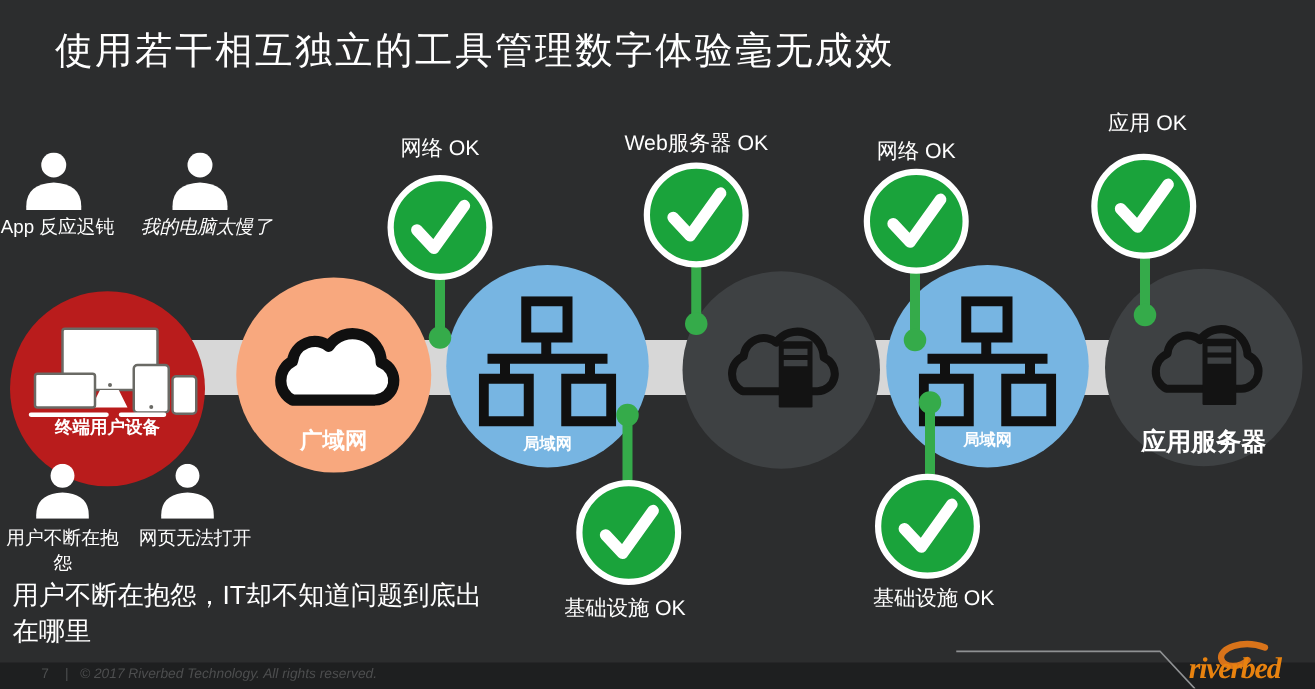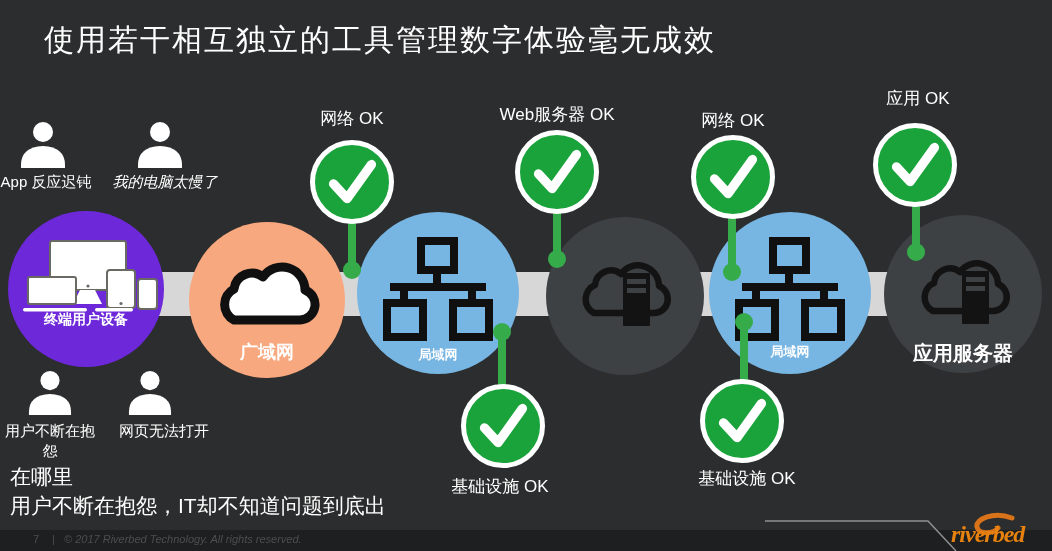--- a/index.html
+++ b/index.html
@@ -8,21 +8,21 @@
     background:#2c2d2e;font-family:"Liberation Sans",sans-serif;color:#fff;
   }
   .abs{position:absolute;}
   
   .title{left:44px;top:20px;font-size:30px;letter-spacing:2px;font-weight:500;color:#fff;z-index:6;}
   
   .band{left:86px;top:272px;width:878px;height:44px;background:#d7d7d7;z-index:1;}
   
   .big{border-radius:50%;z-index:2;}
   .big .clabel{position:absolute;left:50%;transform:translateX(-50%);white-space:nowrap;color:#fff;font-weight:600;}
-  .c1{left:8px;top:211px;width:156px;height:156px;background:#6d28d9;}
+  .c1{left:8px;top:233px;width:156px;height:156px;background:#b91c1c;}
   .c2{left:189px;top:222px;width:156px;height:156px;background:#f8a87e;}
   .c3{left:357px;top:212px;width:162px;height:162px;background:#77b5e2;}
   .c4{left:546px;top:217px;width:158px;height:158px;background:#3e4143;}
   .c5{left:709px;top:212px;width:162px;height:162px;background:#77b5e2;}
   .c6{left:884px;top:215px;width:158px;height:158px;background:#3e4143;}
   .c1 .clabel{top:100px;font-size:14px;}
   .c2 .clabel{top:118px;font-size:18px;}
   .c3 .clabel{top:134px;font-size:13px;}
   .c5 .clabel{top:131px;font-size:13px;}
   .c6 .clabel{top:125px;font-size:20px;}
@@ -197,25 +197,25 @@
   <svg class="abs person" style="left:26px;top:371px;" width="48" height="44" viewBox="0 0 50 46">
     <circle cx="25" cy="10" r="10" fill="#fff"></circle>
       <path d="M3 46 V43 Q3 25 25 24 Q47 25 47 43 V46 Z" fill="#fff"></path>
     </svg>
   <div class="abs plabel" style="left:0px;top:421px;width:100px;">用户不断在抱怨</div>
 
   <svg class="abs person" style="left:126px;top:371px;" width="48" height="44" viewBox="0 0 50 46">
     <circle cx="25" cy="10" r="10" fill="#fff"></circle>
       <path d="M3 46 V43 Q3 25 25 24 Q47 25 47 43 V46 Z" fill="#fff"></path>
     </svg>
-  <div class="abs plabel" style="left:103px;top:421px;width:106px;text-align:right;">网页无法打开</div>
+  <div class="abs plabel" style="left:103px;top:421px;width:106px;">网页无法打开</div>
 
   <div class="abs statement">
+    <div>用户不断在抱怨，IT却不知道问题到底出</div>
     <div>在哪里</div>
-    <div>用户不断在抱怨，IT却不知道问题到底出</div>
   </div>
 
   <div class="abs footerbar"></div>
   <div class="abs ftext" style="left:33px;">7</div>
   <div class="abs ftext" style="left:52px;">|</div>
   <div class="abs ftext" style="left:64px;font-style:italic;">© 2017 Riverbed Technology. All rights reserved.</div>
 
   <svg class="abs corner" style="left:748px;top:498px;" width="230" height="53">
     <polyline points="17,23 180,23 208,53" fill="none" stroke="#8f9193" stroke-width="1.4"></polyline>
   </svg>

